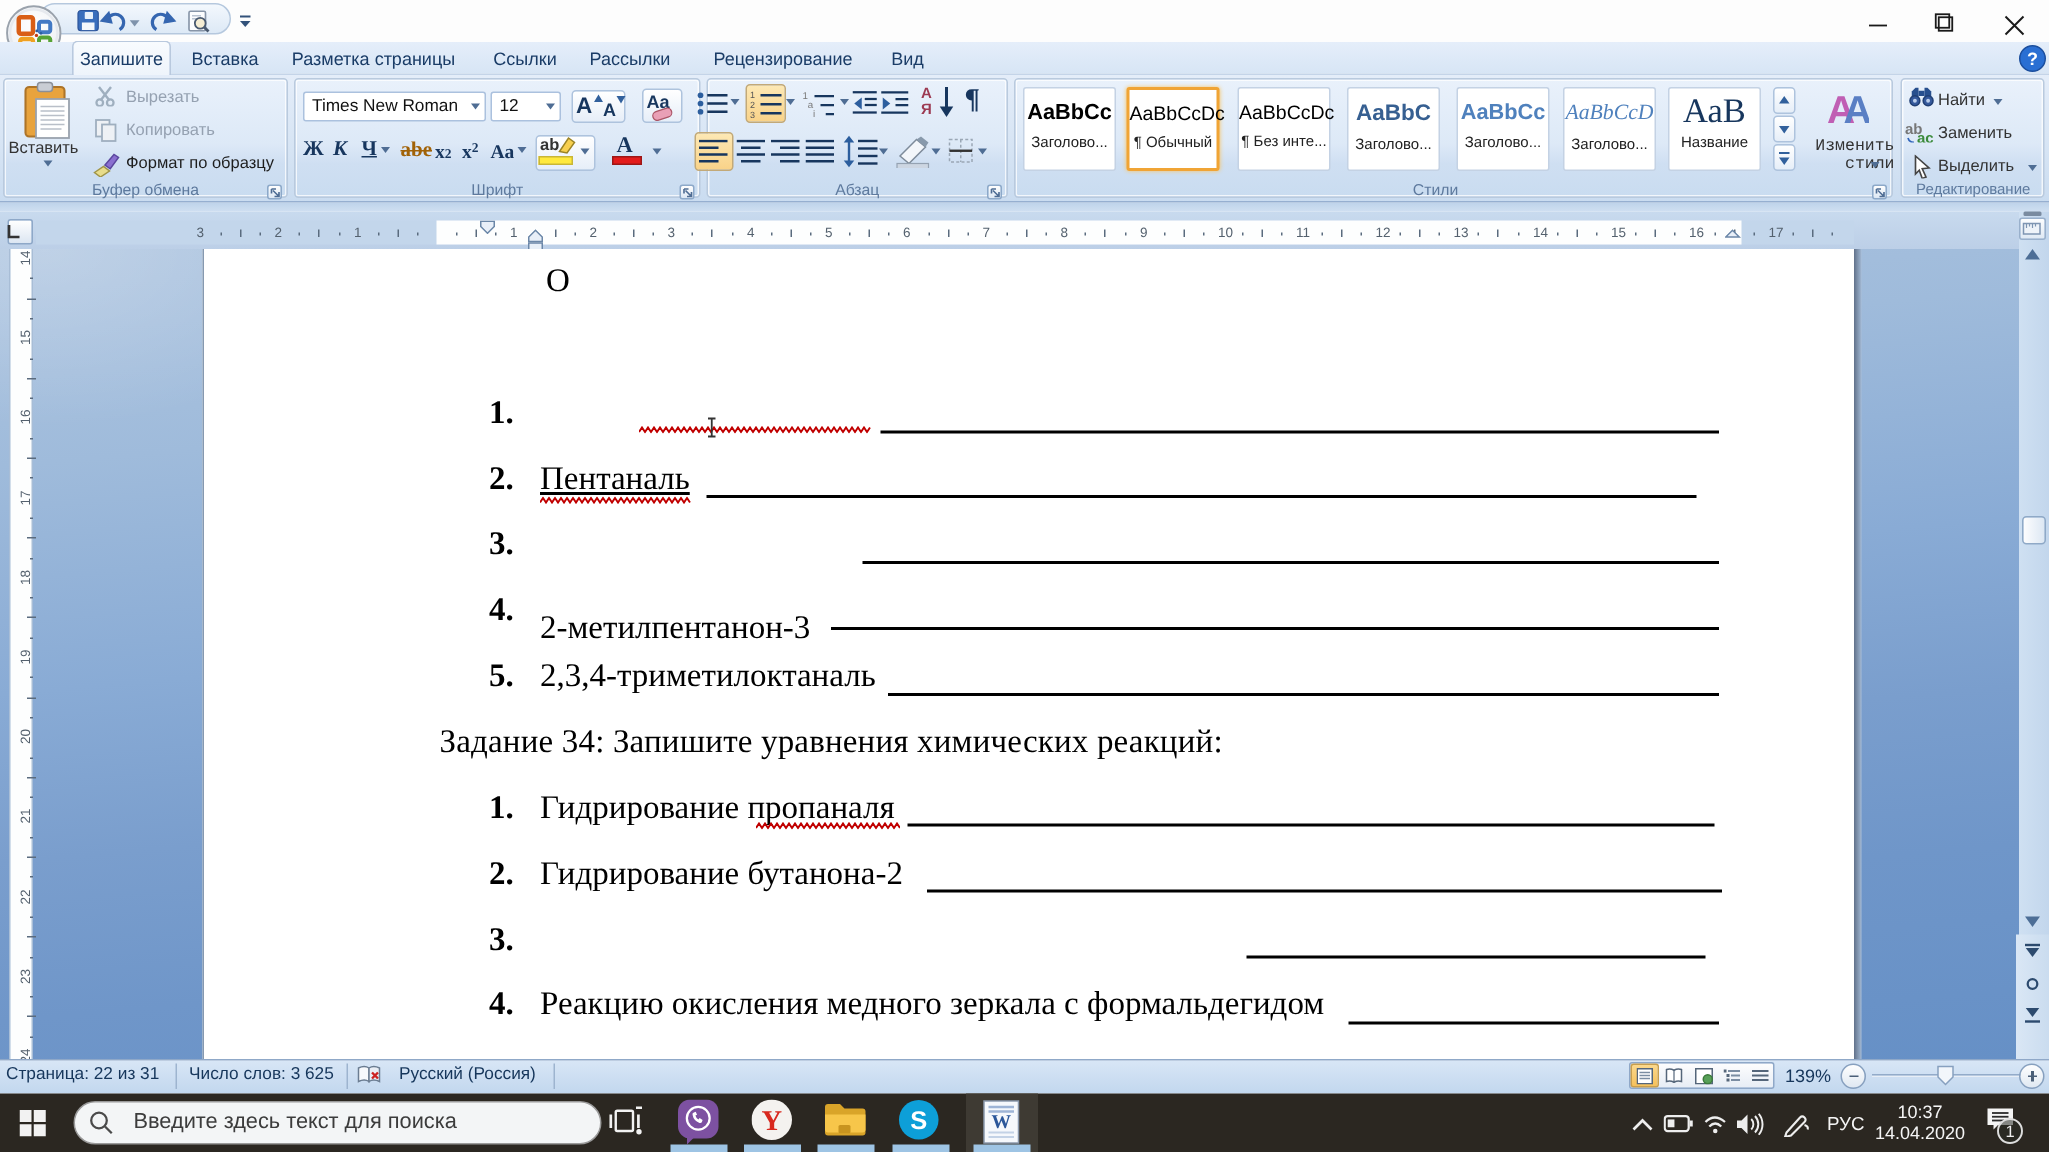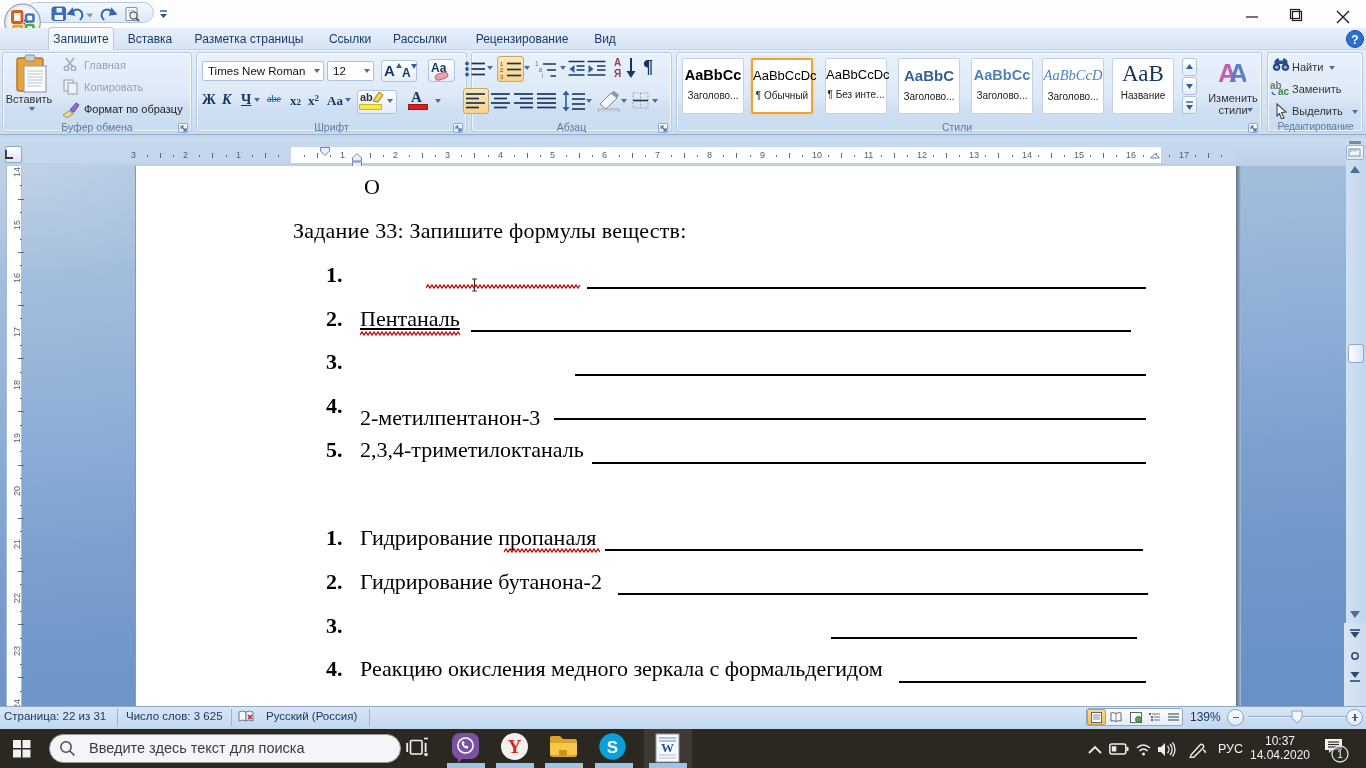--- a/index.html
+++ b/index.html
@@ -157,21 +157,21 @@
         </g>
     </svg>
     <div class="rtext abs" style="left:4px;top:93px;width:50px;text-align:center;">Вставить</div>
     <div class="carr abs" style="left:29px;top:107px;"></div>
 
     <svg class="abs" style="left:62px;top:57px;width:20px;height:14px">
       <path d="M4 1 L11 10 M12 1 L5 10" stroke="#9fafbf" stroke-width="1.6" fill="none"></path>
       <circle cx="4.5" cy="11.5" r="2.2" fill="none" stroke="#9fafbf" stroke-width="1.5"></circle>
       <circle cx="11.5" cy="11.5" r="2.2" fill="none" stroke="#9fafbf" stroke-width="1.5"></circle>
     </svg>
-    <div class="rtext-dis abs" style="left:84px;top:59px;">Главная</div>
+    <div class="rtext-dis abs" style="left:84px;top:59px;">Вырезать</div>
     <svg class="abs" style="left:62px;top:79px;width:20px;height:16px">
       <rect x="2" y="1" width="9" height="11" fill="#eef1f5" stroke="#9fafbf" stroke-width="1.2"></rect>
       <rect x="6" y="4" width="9" height="11" fill="#eef1f5" stroke="#9fafbf" stroke-width="1.2"></rect>
     </svg>
     <div class="rtext-dis abs" style="left:84px;top:81px;">Копировать</div>
     <svg class="abs" style="left:60px;top:100px;width:22px;height:18px">
       <path d="M3 15 l6 -4 4 3 -6 4 z" fill="#e8dc8a" stroke="#a09548" stroke-width="1"></path>
       <path d="M10 10 l6 -7 3 2 -5.5 7.5 z" fill="#8a6fd0" stroke="#5b479e" stroke-width="1"></path>
     </svg>
     <div class="rtext abs" style="left:84px;top:103px;color:#1e1e1e;">Формат по образцу</div>
@@ -201,21 +201,21 @@
     <div class="btnbox abs" style="left:428px;top:59px;width:27px;height:23px;"></div>
     <div class="abs" style="left:431px;top:61px;font-size:12px;font-weight:bold;color:#17365e;">Aa</div>
     <svg class="abs" style="left:434px;top:70px;width:20px;height:11px">
         <rect x="1" y="3" width="13" height="6" rx="3" fill="#e9a0b6" stroke="#a56" stroke-width=".8" transform="rotate(-18 8 6)"></rect>
       </svg>
 
     <div class="abs" style="left:202px;top:92px;width:16px;font-size:14px;font-weight:bold;color:#17365e;font-family:'Liberation Serif';">Ж</div>
     <div class="abs" style="left:222px;top:92px;width:14px;font-size:14px;font-style:italic;font-weight:bold;color:#17365e;font-family:'Liberation Serif';">К</div>
     <div class="abs" style="left:241px;top:92px;width:14px;font-size:14px;font-weight:bold;color:#17365e;font-family:'Liberation Serif';text-decoration:underline;">Ч</div>
     <div class="carr abs" style="left:254px;top:98px;"></div>
-    <div class="abs" style="left:267px;top:93px;font-size:10px;color:#0369a1;font-family:'Liberation Serif';text-decoration:line-through;font-weight:normal;">abe</div>
+    <div class="abs" style="left:267px;top:93px;font-size:14px;color:#a16207;font-family:'Liberation Serif';text-decoration:line-through;font-weight:bold;">abe</div>
     <div class="abs" style="left:290px;top:93px;font-size:13px;color:#17365e;font-weight:bold;font-family:'Liberation Serif';">x<span style="font-size:9px;">2</span></div>
     <div class="abs" style="left:308px;top:93px;font-size:13px;color:#17365e;font-weight:bold;font-family:'Liberation Serif';">x<span style="font-size:9px;vertical-align:4px;">2</span></div>
     <div class="abs" style="left:327px;top:93px;font-size:13px;color:#17365e;font-family:'Liberation Serif';font-weight:bold;">Aa</div>
     <div class="carr abs" style="left:345px;top:98px;"></div>
 
     <div class="btnbox abs" style="left:357px;top:90px;width:40px;height:24px;"></div>
     <div class="abs" style="left:360px;top:91px;font-size:11px;font-weight:bold;color:#333;">ab</div>
     <svg class="abs" style="left:371px;top:90px;width:14px;height:13px">
         <path d="M2 11 L8 2 L12 5 L7 12 z" fill="#f7cf4e" stroke="#9b8427" stroke-width="1"></path>
       </svg>
@@ -407,21 +407,21 @@
     <div class="btnbox abs" style="left:1182px;top:96px;width:15px;height:18px;"></div>
     <svg class="abs" style="left:1182px;top:96px;width:15px;height:18px">
         <line x1="4" y1="6" x2="11" y2="6" stroke="#31609c" stroke-width="1.4"></line>
         <path d="M4 9 L11 9 L7.5 14 z" fill="#31609c"></path>
       </svg>
 
     <svg class="abs" style="left:1218px;top:58px;width:28px;height:26px">
       <text x="0" y="24" font-size="26" font-weight="bold" fill="#c05fb4" font-family="Liberation Sans">A</text>
       <text x="11" y="24" font-size="26" font-weight="bold" fill="#5a7fc4" font-family="Liberation Sans">A</text>
     </svg>
-    <div class="rtext abs" style="left:1203px;top:92px;width:60px;text-align:center;">Изменить<br>стили</div>
+    <div class="rtext abs" style="left:1203px;top:92px;width:60px;text-align:right;font-family:Liberation Mono, monospace;">Изменить<br>стили</div>
     <div class="carr abs" style="left:1247px;top:108px;"></div>
 
     <div class="group" style="left:1267px;width:96px;"></div>
     <div class="grouplabel abs" style="left:1267px;width:97px;font-size:10px;">Редактирование</div>
     <svg class="abs" style="left:1272px;top:57px;width:20px;height:15px">
       <path d="M2.5 4 L5 1.5 h2 V8 h-4.5 z" fill="#274f8e"></path>
       <path d="M15.5 4 L13 1.5 h-2 V8 h4.5 z" fill="#274f8e"></path>
       <rect x="7" y="3.5" width="4" height="3.5" fill="#274f8e"></rect>
       <circle cx="4.6" cy="10.2" r="3.3" fill="#35599c" stroke="#203f74" stroke-width="1"></circle>
       <circle cx="13.4" cy="10.2" r="3.3" fill="#35599c" stroke="#203f74" stroke-width="1"></circle>
@@ -591,29 +591,29 @@
       <div class="abs" style="left:11px;top:458.2px;width:6px;height:1px;background:#5a6b7e;"></div>
       <div class="abs" style="left:13px;top:471.5px;width:2px;height:1px;background:#5a6b7e;"></div>
       <div class="abs" style="left:13px;top:498.1px;width:2px;height:1px;background:#5a6b7e;"></div>
       <div class="abs" style="left:11px;top:511.4px;width:6px;height:1px;background:#5a6b7e;"></div>
       <div class="abs" style="left:13px;top:524.7px;width:2px;height:1px;background:#5a6b7e;"></div>
     </div>
   </div>
 
   <div id="doctext" class="abs" style="left:0;top:0;width:1366px;height:706px;">
     <div class="docline" id="L0" style="left:364px;top:176px;">О</div>
-    <div class="docline" id="L1" style="left:293px;top:220px;letter-spacing:.2px;">Задание 33: Запишите формулы веществ:</div>
     <div class="docline bold-num" style="left:326px;top:264px;font-weight:bold;">1.</div>
     <div class="docline bold-num" style="left:326px;top:308px;font-weight:bold;">2.</div>
     <div class="docline" id="L3" style="left:360px;top:308px;text-decoration:underline;">Пентаналь</div>
     <div class="docline bold-num" style="left:326px;top:351px;font-weight:bold;">3.</div>
     <div class="docline bold-num" style="left:326px;top:395px;font-weight:bold;">4.</div>
     <div class="docline" id="L5" style="left:360px;top:407px;">2-метилпентанон-3</div>
     <div class="docline bold-num" style="left:326px;top:439px;font-weight:bold;">5.</div>
     <div class="docline" id="L6" style="left:360px;top:439px;">2,3,4-триметилоктаналь</div>
+    <div class="docline" id="L7" style="left:293px;top:483px;letter-spacing:.12px;">Задание 34: Запишите уравнения химических реакций:</div>
     <div class="docline bold-num" style="left:326px;top:527px;font-weight:bold;">1.</div>
     <div class="docline" id="L8" style="left:360px;top:527px;">Гидрирование пропаналя</div>
     <div class="docline bold-num" style="left:326px;top:571px;font-weight:bold;">2.</div>
     <div class="docline" id="L9" style="left:360px;top:571px;">Гидрирование бутанона-2</div>
     <div class="docline bold-num" style="left:326px;top:615px;font-weight:bold;">3.</div>
     <div class="docline bold-num" style="left:326px;top:658px;font-weight:bold;">4.</div>
     <div class="docline" id="L11" style="left:360px;top:658px;">Реакцию окисления медного зеркала с формальдегидом</div>
 
     <div class="blank" style="left:587px;top:287px;width:559px;"></div>
     <div class="blank" style="left:471px;top:330px;width:660px;"></div>

